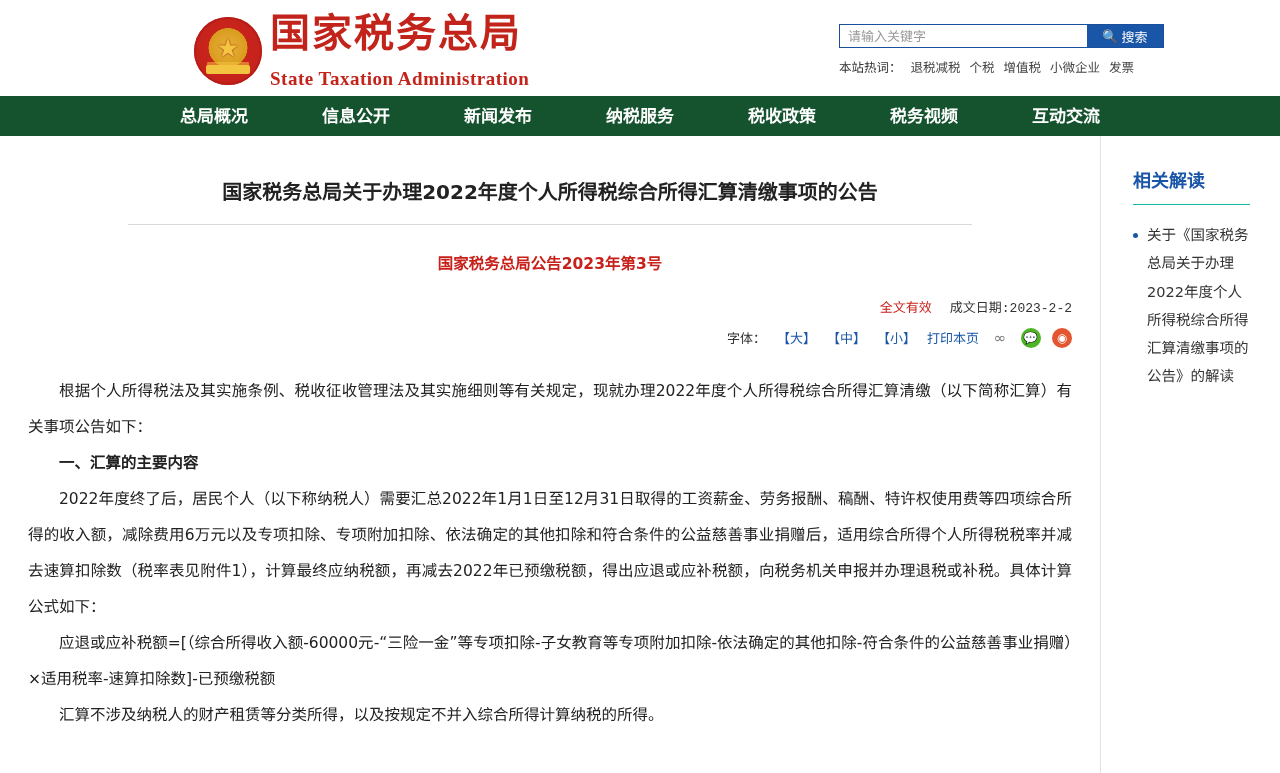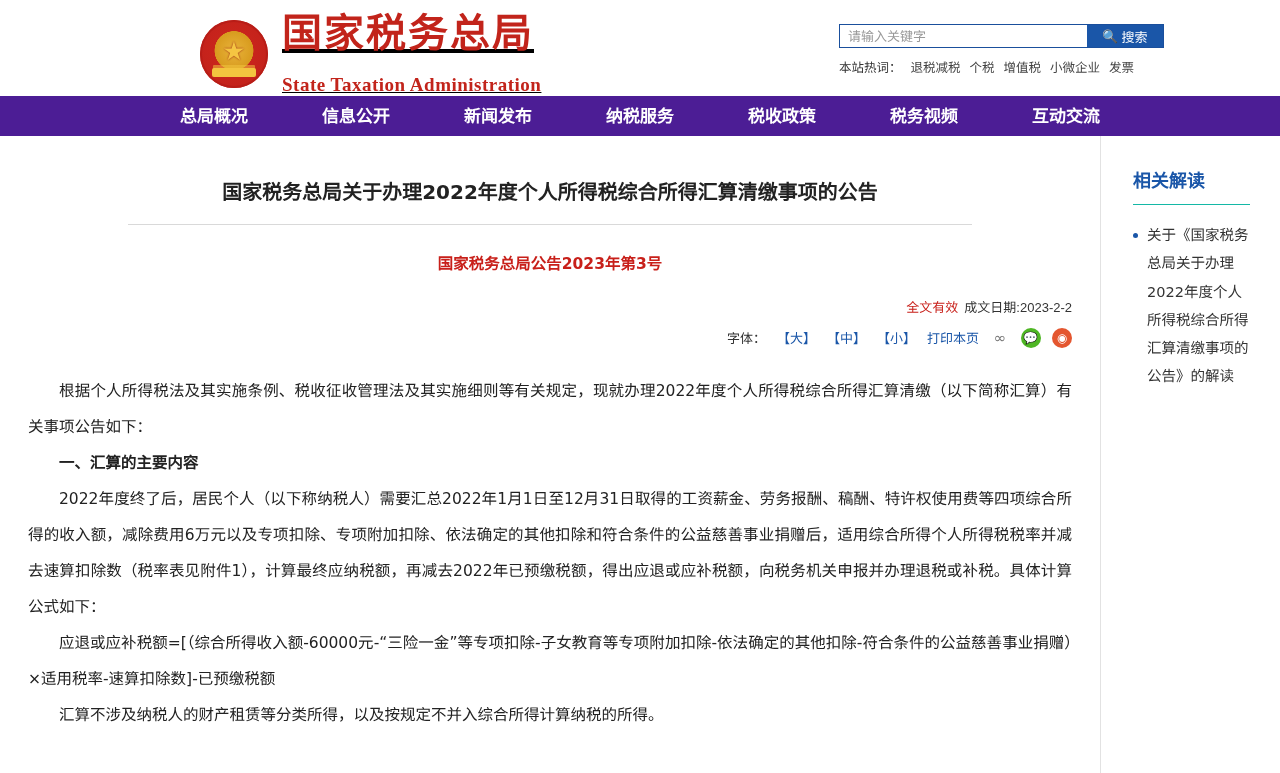--- a/index.html
+++ b/index.html
@@ -14,25 +14,24 @@
 
   
   .header {
     position: relative;
     height: 96px;
     background: #ffffff;
     border-bottom: 0;
   }
   .logo-wrap {
     position: absolute;
-    left: 200px; top: 12px;
-    display: flex;
-    align-items: center;
-    gap: 14px;
-    text-decoration: underline;
+    left: 194px; top: 12px;
+    display: flex;
+    align-items: center;
+    gap: 8px;
   }
   .emblem {
     width: 68px; height: 68px;
     border-radius: 50%;
     background: radial-gradient(circle at 50% 45%, #e8b23a 0%, #d89b1e 38%, #c8241c 39%, #c0201a 100%);
     position: relative;
     box-shadow: inset 0 0 0 2px #b81d17;
   }
   .emblem:before {
     content: "★";
@@ -60,21 +59,21 @@
     color: #c2241b;
     letter-spacing: 2px;
     line-height: 1.05;
   }
   .site-title-en {
     font-family: "Liberation Serif", "DejaVu Serif", serif;
     font-size: 19px;
     font-weight: bold;
     color: #c2241b;
     letter-spacing: 0.5px;
-    margin-top: 20px;
+    margin-top: 14px;
   }
 
   .search-area {
     position: absolute;
     right: 116px; top: 24px;
     width: 325px;
   }
   .search-box {
     display: flex;
     height: 24px;
@@ -112,21 +111,21 @@
     gap: 9px;
     align-items: center;
     font-family: "DejaVu Sans", "Liberation Sans", sans-serif;
   }
   .hotwords .label { color: #333; }
   .hotwords a { color: #444; text-decoration: none; }
 
   
   .nav {
     height: 40px;
-    background: #4c1d95;
+    background: #14532d;
     display: flex;
     align-items: center;
     justify-content: center;
     gap: 0;
   }
   .nav-item {
     color: #ffffff;
     font-size: 17px;
     font-weight: bold;
     padding: 0 37px;
@@ -168,25 +167,25 @@
     color: #c8201a;
     font-weight: bold;
     font-size: 15.5px;
     margin-top: 26px;
     font-family: "DejaVu Sans", "Liberation Sans", sans-serif;
   }
   .meta-row {
     display: flex;
     justify-content: flex-end;
     align-items: center;
-    gap: 6px;
+    gap: 18px;
     margin-top: 24px;
     padding-right: 0;
     font-size: 13px;
-    font-family: Liberation Sans, sans-serif;
+    font-family: Liberation Mono, monospace;
   }
   .meta-valid { color: #c8201a; }
   .meta-date { color: #333; }
 
   .tools-row {
     display: flex;
     justify-content: flex-end;
     align-items: flex-start;
     gap: 11px;
     margin-top: 12px;

